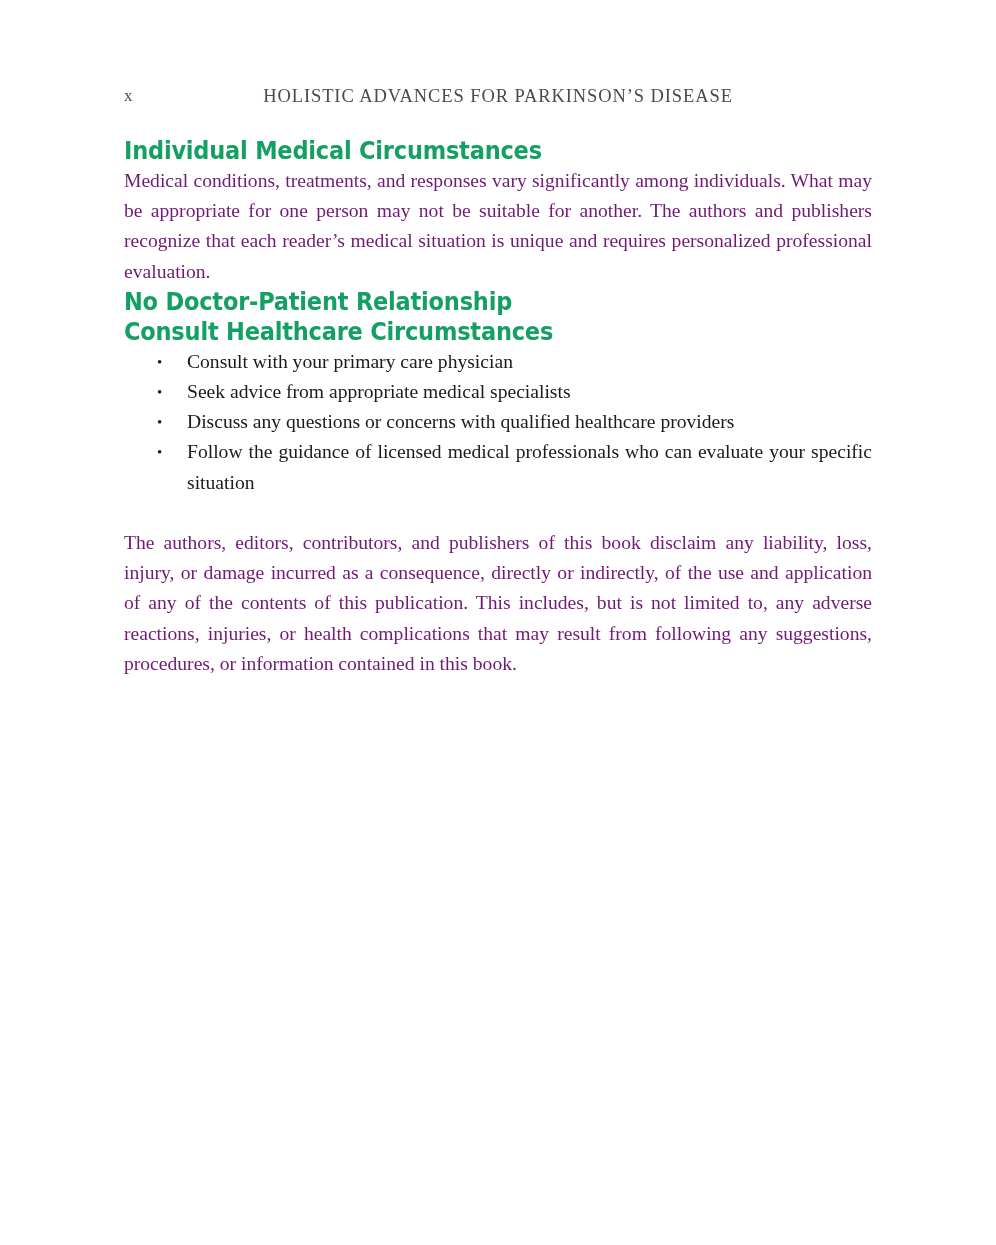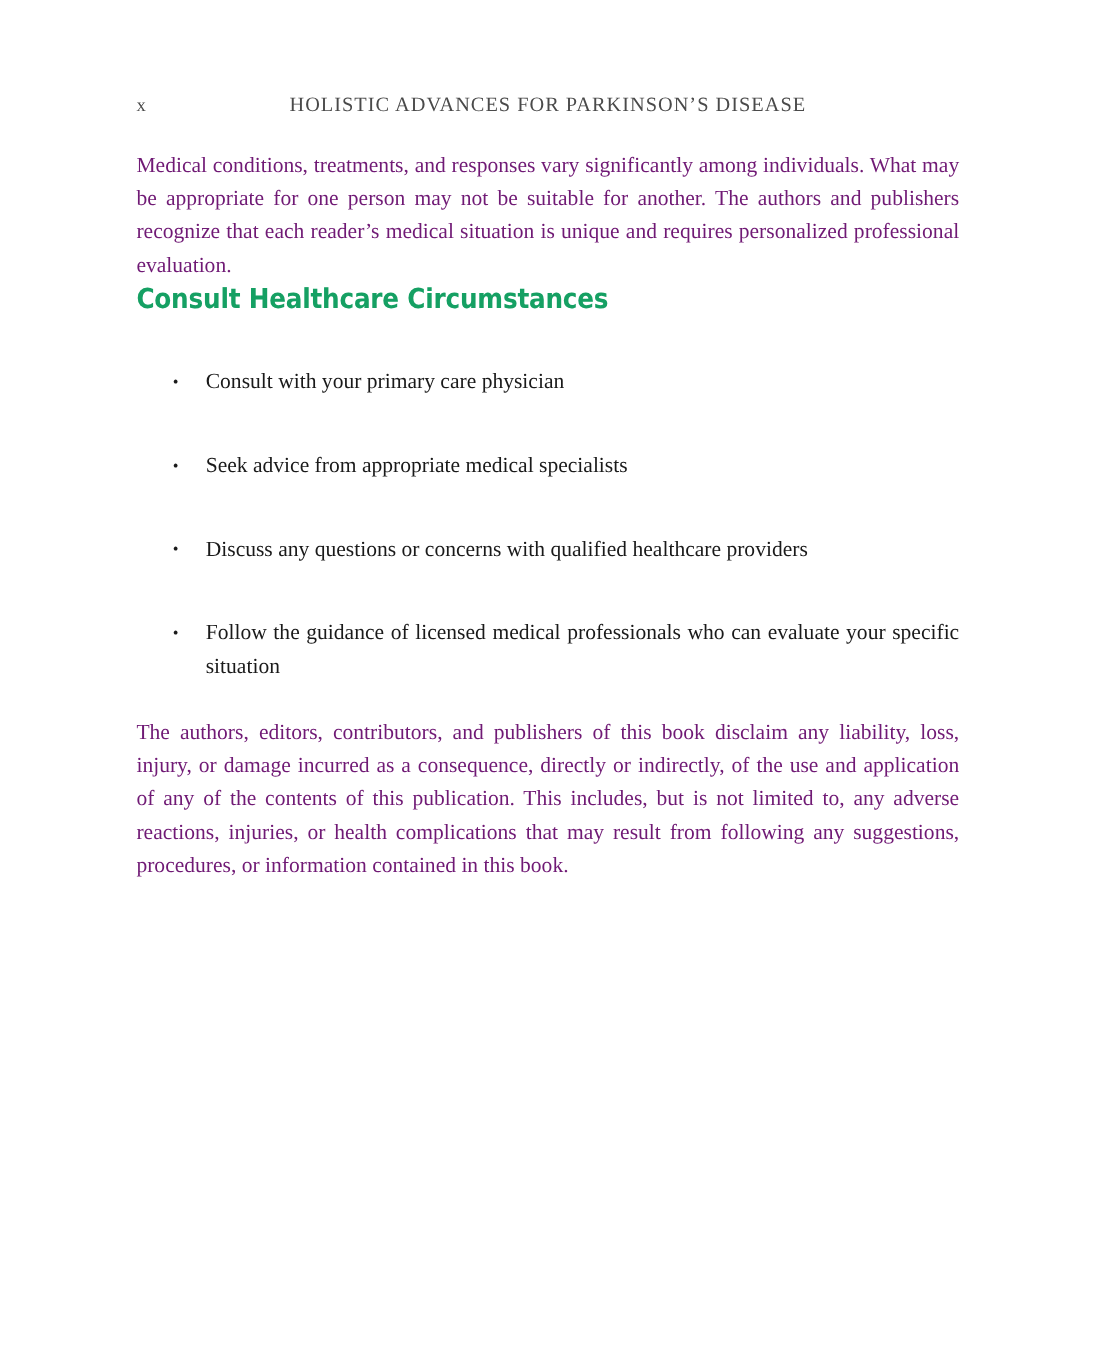--- a/index.html
+++ b/index.html
@@ -120,21 +120,20 @@
     position: absolute;
     left: 33px;
     top: 0;
     font-size: 15px;
     line-height: 30.2px;
     color: #1a1a1a;
   }
 
   ul.bullet-list li .bullet-text {
     display: block;
-    margin-top: 46px;
   }
 
   
   ul.bullet-list li.wrapping .bullet-text {
     text-align: justify;
   }
   ul.bullet-list li.wrapping .bullet-text::after {
     content: "";
     display: inline-block;
     width: 100%;
@@ -145,22 +144,24 @@
 
 <div class="page">
 
   <div class="running-head">
     <span class="folio">x</span>
     <span class="head-title">HOLISTIC ADVANCES FOR PARKINSON’S DISEASE</span>
   </div>
 
   <div class="column">
 
+    <h2 class="section-heading block-first">Individual Medical Circumstances</h2>
     <p class="body-text gap-head-para">Medical conditions, treatments, and responses vary significantly among individuals. What may be appropriate for one person may not be suitable for another. The authors and publishers recognize that each reader’s medical situation is unique and requires personalized professional evaluation.</p>
 
+    <h2 class="section-heading gap-para-head">No Doctor-Patient Relationship</h2>
 
     <h2 class="section-heading gap-para-head">Consult Healthcare Circumstances</h2>
 
     <ul class="bullet-list gap-para-list">
       <li>
         <span class="bullet-marker">•</span>
         <span class="bullet-text">Consult with your primary care physician</span>
       </li>
       <li>
         <span class="bullet-marker">•</span>

